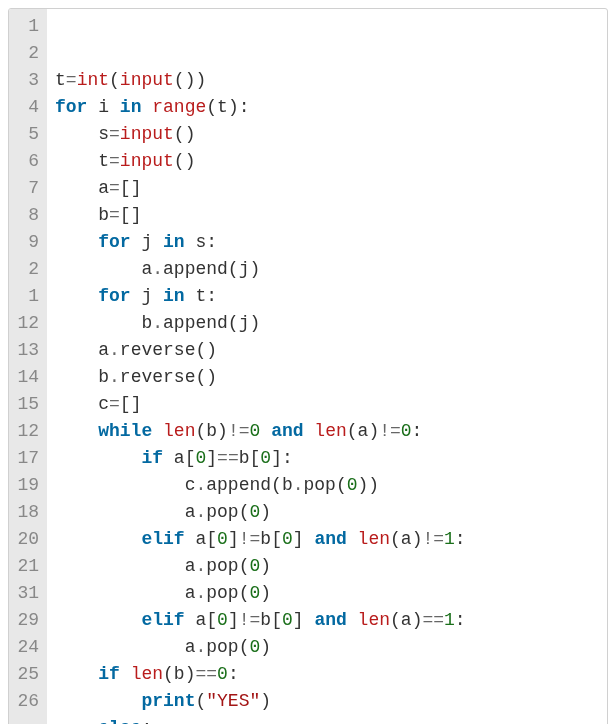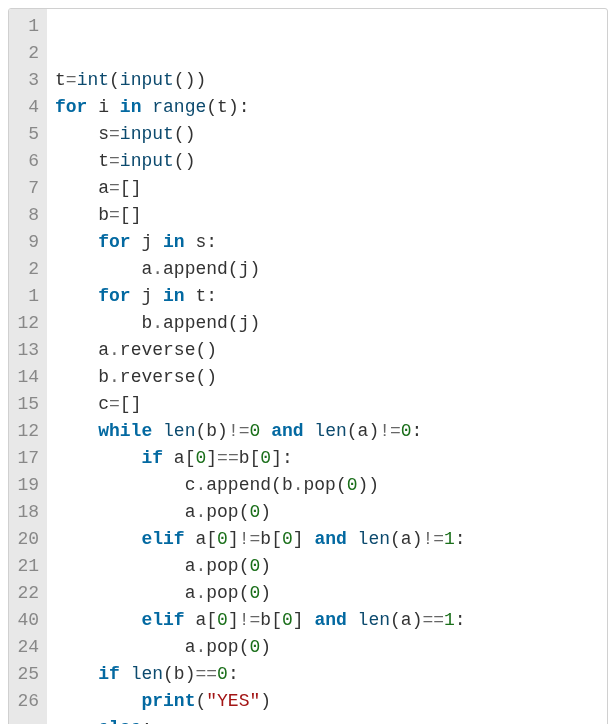--- a/index.html
+++ b/index.html
@@ -36,21 +36,21 @@
       padding: 4px 8px;
       white-space: pre;
       position: relative;
       flex: 1;
     }
     .code .line {
       height: 27px;
       display: block;
     }
     .kw { color: #0369a1; font-weight: bold; }
-    .builtin { color: #0c4a6e; }
+    .builtin { color: #b91c1c; }
     .str { color: #a31515; }
     .num { color: #1a6f1a; }
     .op { color: #666666; }
     .ident { color: #333333; }
     .punct { color: #333333; }
   </style>
 </head>
 <body>
 
 <div class="code-container">
@@ -69,22 +69,22 @@
       <div>12</div>
       <div>13</div>
       <div>14</div>
       <div>15</div>
       <div>12</div>
       <div>17</div>
       <div>19</div>
       <div>18</div>
       <div>20</div>
       <div>21</div>
-      <div>22</div>
-      <div>40</div>
+      <div>31</div>
+      <div>29</div>
       <div>24</div>
       <div>25</div>
       <div>26</div>
     </div>
   <div class="code" id="code">
     <span class="line"><span class="ident">t</span><span class="op">=</span><span class="builtin">int</span><span class="punct">(</span><span class="builtin">input</span><span class="punct">(</span><span class="punct">)</span><span class="punct">)</span></span><span class="line"><span class="kw">for</span> <span class="ident">i</span> <span class="kw">in</span> <span class="builtin">range</span><span class="punct">(</span><span class="ident">t</span><span class="punct">)</span><span class="punct">:</span></span><span class="line">    <span class="ident">s</span><span class="op">=</span><span class="builtin">input</span><span class="punct">(</span><span class="punct">)</span></span><span class="line">    <span class="ident">t</span><span class="op">=</span><span class="builtin">input</span><span class="punct">(</span><span class="punct">)</span></span><span class="line">    <span class="ident">a</span><span class="op">=</span><span class="punct">[</span><span class="punct">]</span></span><span class="line">    <span class="ident">b</span><span class="op">=</span><span class="punct">[</span><span class="punct">]</span></span><span class="line">    <span class="kw">for</span> <span class="ident">j</span> <span class="kw">in</span> <span class="ident">s</span><span class="punct">:</span></span><span class="line">        <span class="ident">a</span><span class="op">.</span><span class="ident">append</span><span class="punct">(</span><span class="ident">j</span><span class="punct">)</span></span><span class="line">    <span class="kw">for</span> <span class="ident">j</span> <span class="kw">in</span> <span class="ident">t</span><span class="punct">:</span></span><span class="line">        <span class="ident">b</span><span class="op">.</span><span class="ident">append</span><span class="punct">(</span><span class="ident">j</span><span class="punct">)</span></span><span class="line">    <span class="ident">a</span><span class="op">.</span><span class="ident">reverse</span><span class="punct">(</span><span class="punct">)</span></span><span class="line">    <span class="ident">b</span><span class="op">.</span><span class="ident">reverse</span><span class="punct">(</span><span class="punct">)</span></span><span class="line">    <span class="ident">c</span><span class="op">=</span><span class="punct">[</span><span class="punct">]</span></span><span class="line">    <span class="kw">while</span> <span class="builtin">len</span><span class="punct">(</span><span class="ident">b</span><span class="punct">)</span><span class="op">!=</span><span class="num">0</span> <span class="kw">and</span> <span class="builtin">len</span><span class="punct">(</span><span class="ident">a</span><span class="punct">)</span><span class="op">!=</span><span class="num">0</span><span class="punct">:</span></span><span class="line">        <span class="kw">if</span> <span class="ident">a</span><span class="punct">[</span><span class="num">0</span><span class="punct">]</span><span class="op">==</span><span class="ident">b</span><span class="punct">[</span><span class="num">0</span><span class="punct">]</span><span class="punct">:</span></span><span class="line">            <span class="ident">c</span><span class="op">.</span><span class="ident">append</span><span class="punct">(</span><span class="ident">b</span><span class="op">.</span><span class="ident">pop</span><span class="punct">(</span><span class="num">0</span><span class="punct">)</span><span class="punct">)</span></span><span class="line">            <span class="ident">a</span><span class="op">.</span><span class="ident">pop</span><span class="punct">(</span><span class="num">0</span><span class="punct">)</span></span><span class="line">        <span class="kw">elif</span> <span class="ident">a</span><span class="punct">[</span><span class="num">0</span><span class="punct">]</span><span class="op">!=</span><span class="ident">b</span><span class="punct">[</span><span class="num">0</span><span class="punct">]</span> <span class="kw">and</span> <span class="builtin">len</span><span class="punct">(</span><span class="ident">a</span><span class="punct">)</span><span class="op">!=</span><span class="num">1</span><span class="punct">:</span></span><span class="line">            <span class="ident">a</span><span class="op">.</span><span class="ident">pop</span><span class="punct">(</span><span class="num">0</span><span class="punct">)</span></span><span class="line">            <span class="ident">a</span><span class="op">.</span><span class="ident">pop</span><span class="punct">(</span><span class="num">0</span><span class="punct">)</span></span><span class="line">        <span class="kw">elif</span> <span class="ident">a</span><span class="punct">[</span><span class="num">0</span><span class="punct">]</span><span class="op">!=</span><span class="ident">b</span><span class="punct">[</span><span class="num">0</span><span class="punct">]</span> <span class="kw">and</span> <span class="builtin">len</span><span class="punct">(</span><span class="ident">a</span><span class="punct">)</span><span class="op">==</span><span class="num">1</span><span class="punct">:</span></span><span class="line">            <span class="ident">a</span><span class="op">.</span><span class="ident">pop</span><span class="punct">(</span><span class="num">0</span><span class="punct">)</span></span><span class="line">    <span class="kw">if</span> <span class="builtin">len</span><span class="punct">(</span><span class="ident">b</span><span class="punct">)</span><span class="op">==</span><span class="num">0</span><span class="punct">:</span></span><span class="line">        <span class="kw">print</span><span class="punct">(</span><span class="str">"YES"</span><span class="punct">)</span></span><span class="line">    <span class="kw">else</span><span class="punct">:</span></span>
   </div>
 </div>
 
 </body></html>

